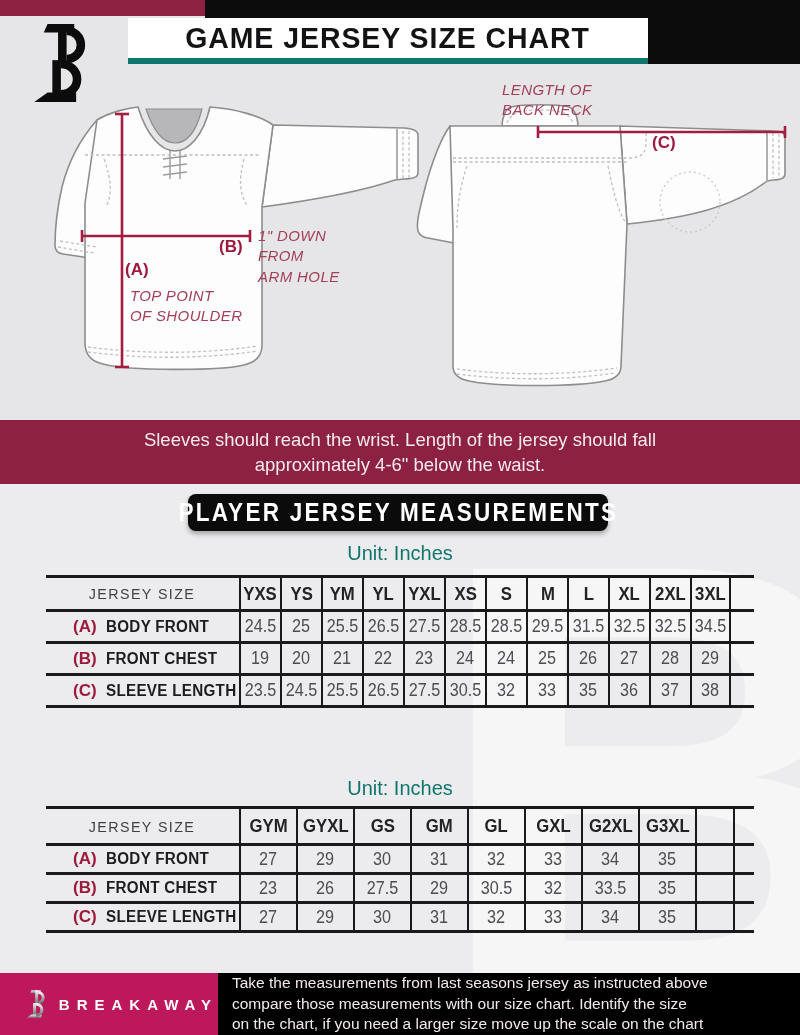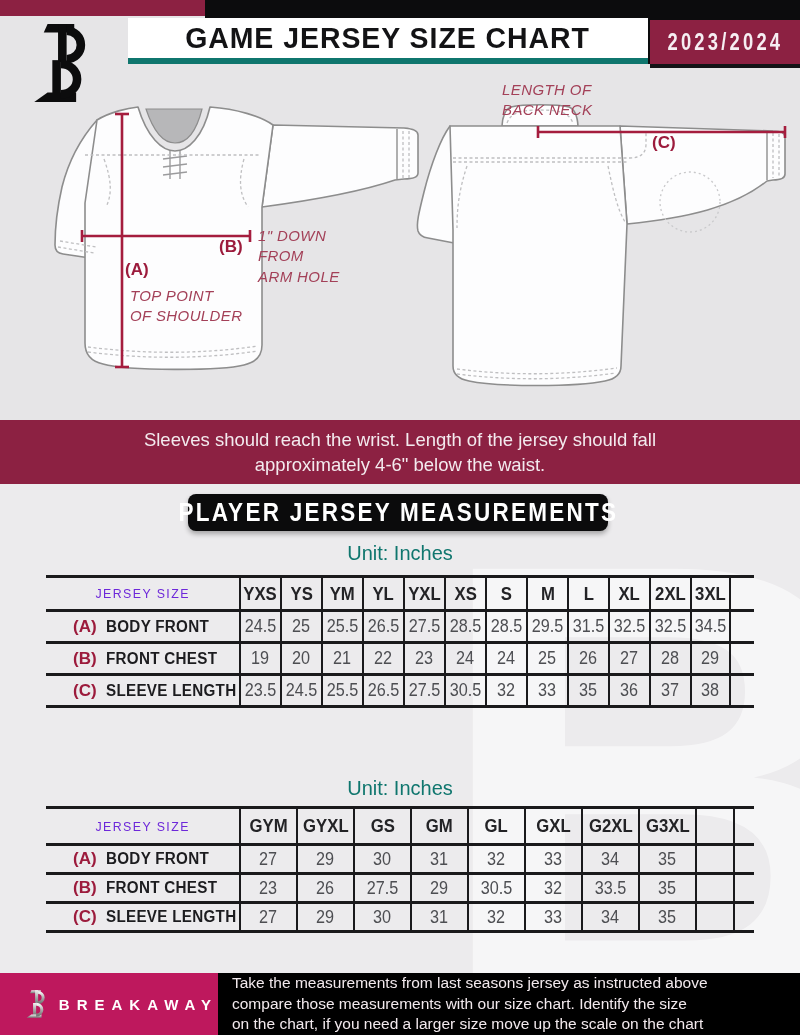--- a/index.html
+++ b/index.html
@@ -45,21 +45,21 @@
   
   .table { position:absolute; left:46px; width:708px; border-top:3px solid #1a1a1c; }
   .trow { display:grid; border-bottom:3px solid #1a1a1c; }
   .player .trow { grid-template-columns:193px repeat(12, 41px) 1fr; }
   .goalie .trow { grid-template-columns:193px repeat(8, 57px) 40px 1fr; }
   .player .hrow { height:34px; }  .player .drow { height:32px; }
   .goalie .hrow { height:37px; }  .goalie .drow { height:29px; }
   .cell { display:flex; align-items:center; justify-content:center; height:100%; }
   .vline { border-left:2px solid #1a1a1c; }
   .vline-r { border-right:2px solid #1a1a1c; }
-  .corner { font-size:13px; color:#6d28d9; letter-spacing:1.5px; }
+  .corner { font-size:15px; color:#404040; letter-spacing:1.5px; }
   .corner span { transform:scaleX(0.95); }
   .size-h { font-size:19px; font-weight:600; color:#232326; }
   .size-h span { transform:scaleX(0.88); }
   .num { font-size:18px; color:#4d4e52; }
   .num span { transform:scaleX(0.9); white-space:nowrap; }
   .rowlabel { justify-content:flex-start; padding-left:27px; gap:9px; }
   .rkey { color:#9c1b3c; font-weight:800; font-size:17px; }
   .rlabel { color:#1c1c1f; font-weight:600; font-size:16px; letter-spacing:0.3px;
             transform:scaleX(0.95); transform-origin:left; white-space:nowrap; }
 
@@ -73,23 +73,20 @@
 </style>
 </head>
 <body>
 
 <div id="page">
 
   <div class="abs black-bar"></div>
   <div class="abs maroon-strip"></div>
   <div class="abs title-box">
     <span class="title">GAME JERSEY SIZE CHART</span>
-  </div>
-  <div class="abs year-box">
-    <span class="year">2023/2024</span>
   </div>
 
   <svg class="abs" style="left:26px; top:24px;" width="66" height="78" viewBox="0 0 56 82">
     <g fill="#0c0c0d">
       <polygon points="16,0 44,0 44,9 12,9"></polygon>
       <rect x="27" y="0" width="9" height="40"></rect>
       <rect x="21" y="38" width="9" height="36"></rect>
       <polygon points="46,72 46,82 2,82 16,72"></polygon>
     </g>
     <path d="M36,7 a15,15 0 0 1 0,30" fill="none" stroke="#0c0c0d" stroke-width="9"></path>

